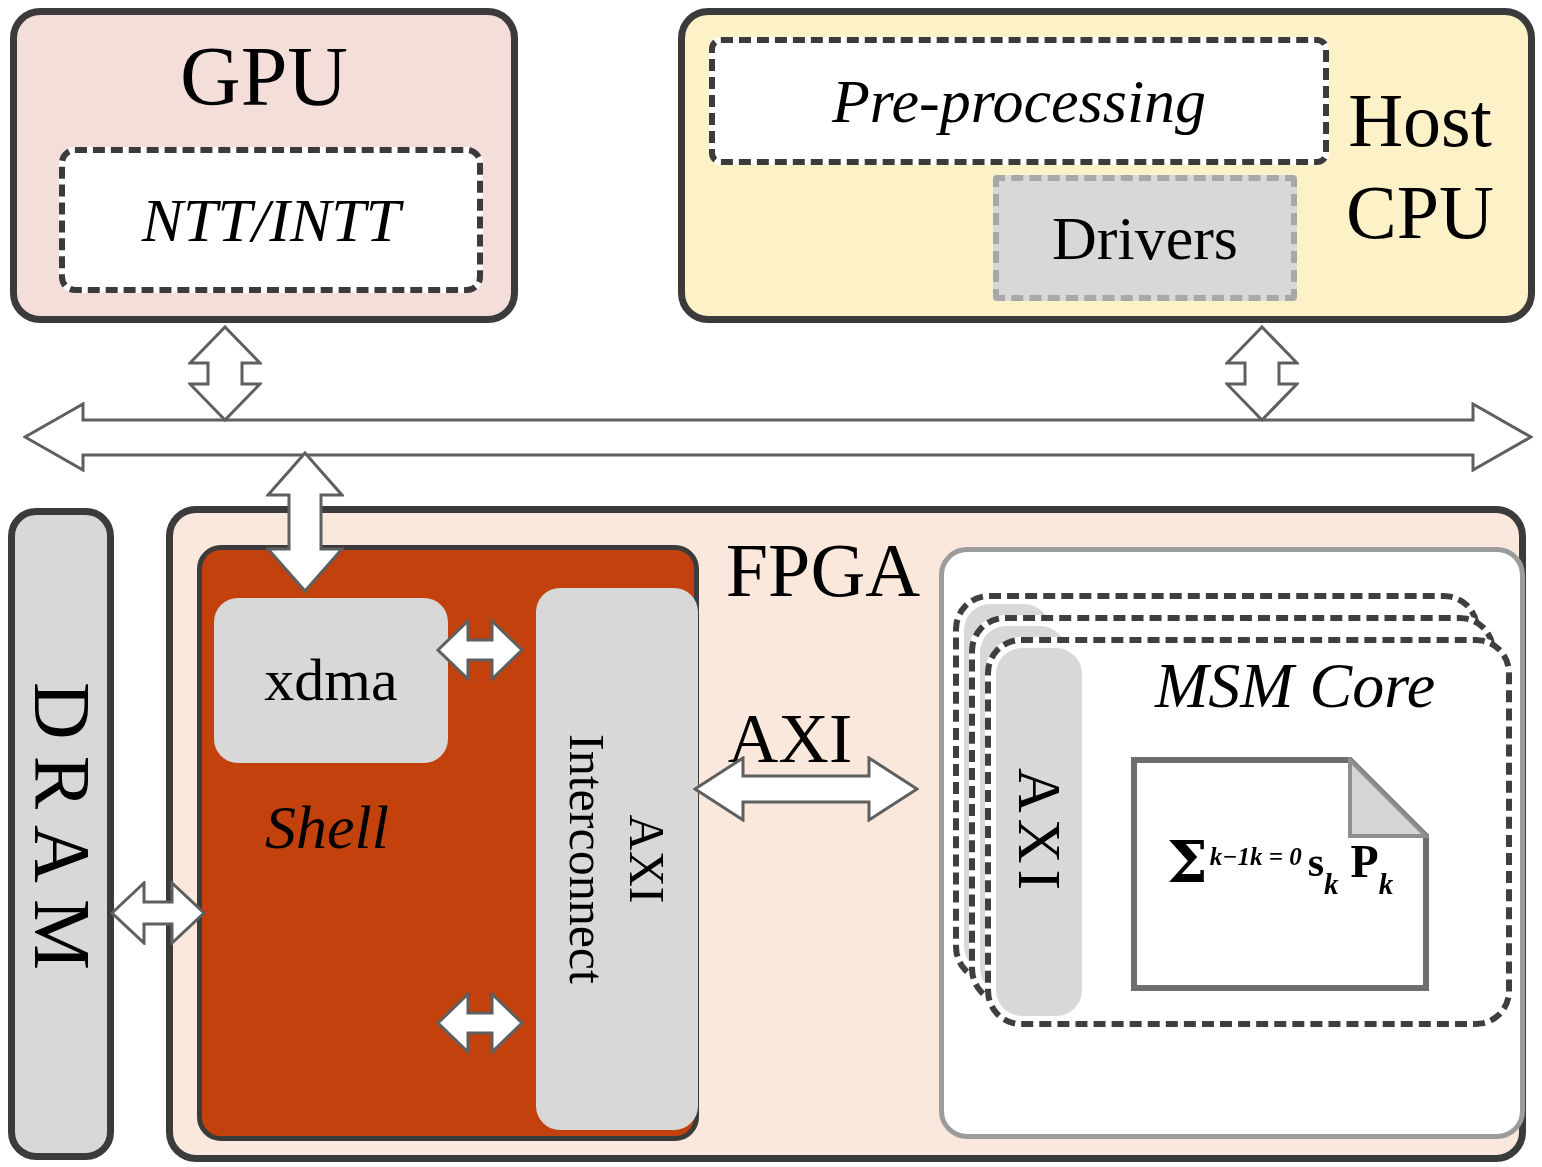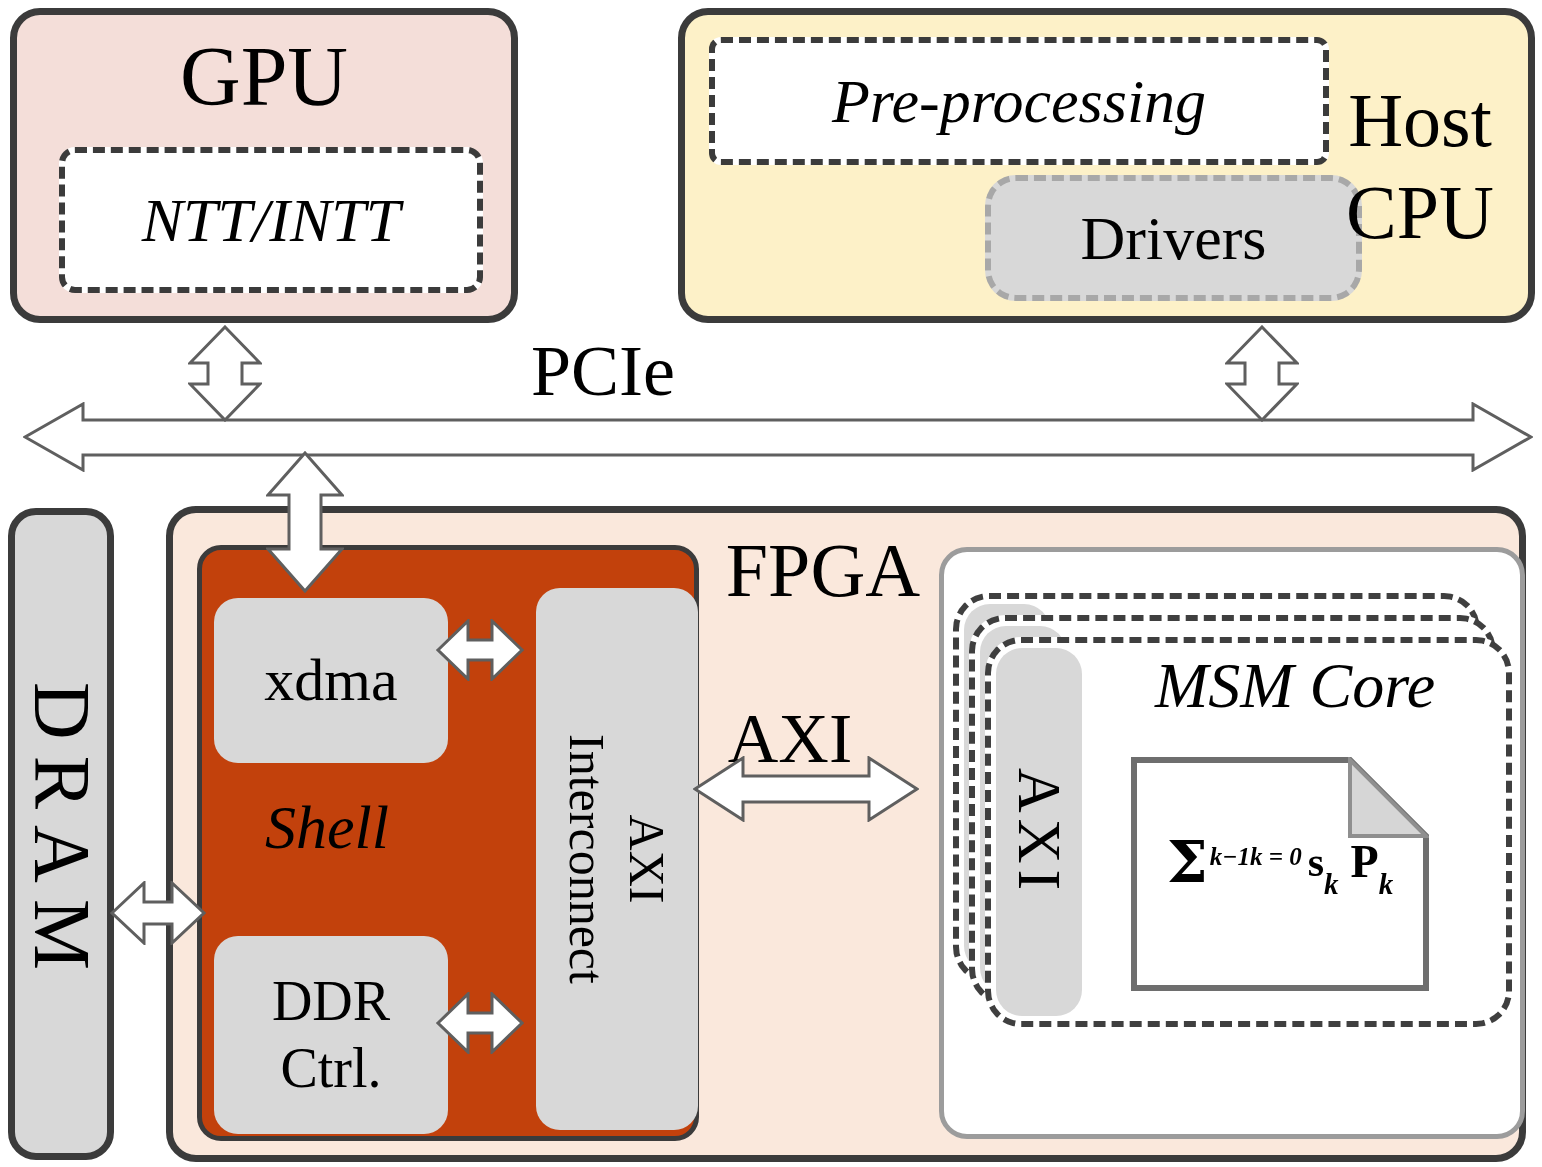--- a/index.html
+++ b/index.html
@@ -19,22 +19,22 @@
   .fpga{left:166px;top:506px;width:1360px;height:656px;background:var(--fpga-fill,#fae8dc);}
 
   .gpu-title{left:0;top:20px;width:100%;font-size:84px;line-height:1.0;text-align:center;}
   .ntt{left:42px;top:132px;width:424px;height:146px;background:#fff;
        border:6px dashed var(--border-dark,#3b3b3b);border-radius:16px;font-size:62px;}
 
   .pre{left:24px;top:22px;width:620px;height:128px;background:#fff;
        border:6px dashed var(--border-dark,#3b3b3b);border-radius:12px;font-size:62px;}
   .apis{left:24px;top:160px;width:280px;height:126px;background:var(--gray-fill,#d8d8d8);
        border:6px dashed #a8a8a8;border-radius:18px;font-size:62px;}
-  .drivers{left:300px;top:160px;width:377px;height:126px;background:var(--gray-fill,#d8d8d8);
-       border:6px dashed #a8a8a8;border-radius:31px;font-size:62px;}
+  .drivers{left:308px;top:160px;width:304px;height:126px;background:var(--gray-fill,#d8d8d8);
+       border:6px dashed #a8a8a8;border-radius:4px;font-size:62px;}
   .hostlabel{right:8px;top:0;height:100%;width:200px;display:flex;flex-direction:column;
        justify-content:center;align-items:center;gap:16px;font-size:76px;line-height:1;}
 
   .pcie-label{left:498px;top:330px;width:210px;font-size:72px;text-align:center;}
 
   
   .vtext{position:absolute;top:50%;left:50%;transform:translate(-50%,-50%) rotate(90deg);
          white-space:nowrap;text-align:center;}
 
   .dram-label{font-size:80px;letter-spacing:16px;}
@@ -98,44 +98,39 @@
     </div>
     <div class="abs flexc drivers">
       <span>Drivers</span>
     </div>
     <div class="abs hostlabel">
       <span>Host</span>
       <span>CPU</span>
     </div>
   </div>
 
-  <div class="abs pcie-label">PCIe</div>
 
   <div class="abs bigbox dram">
     <div class="vtext dram-label">DRAM</div>
   </div>
 
   <div class="abs bigbox fpga">
     <div class="abs fpga-label">FPGA</div>
 
     <div class="abs shell">
       <div class="abs flexc xdma">
         <span>xdma</span>
       </div>
       <div class="abs interconnect">
         <div class="vtext">
           <div>AXI</div>
           <div>Interconnect</div>
         </div>
       </div>
       <div class="abs italic shell-label">Shell</div>
-      <div class="abs flexc ddr">
-        <span>DDR</span>
-        <span>Ctrl.</span>
-      </div>
     </div>
 
     <div class="abs axi-link-label">AXI</div>
 
     <div class="abs falic">
       <div class="card card-back">
         <div class="tab"></div>
       </div>
       <div class="card card-mid">
         <div class="tab"></div>

